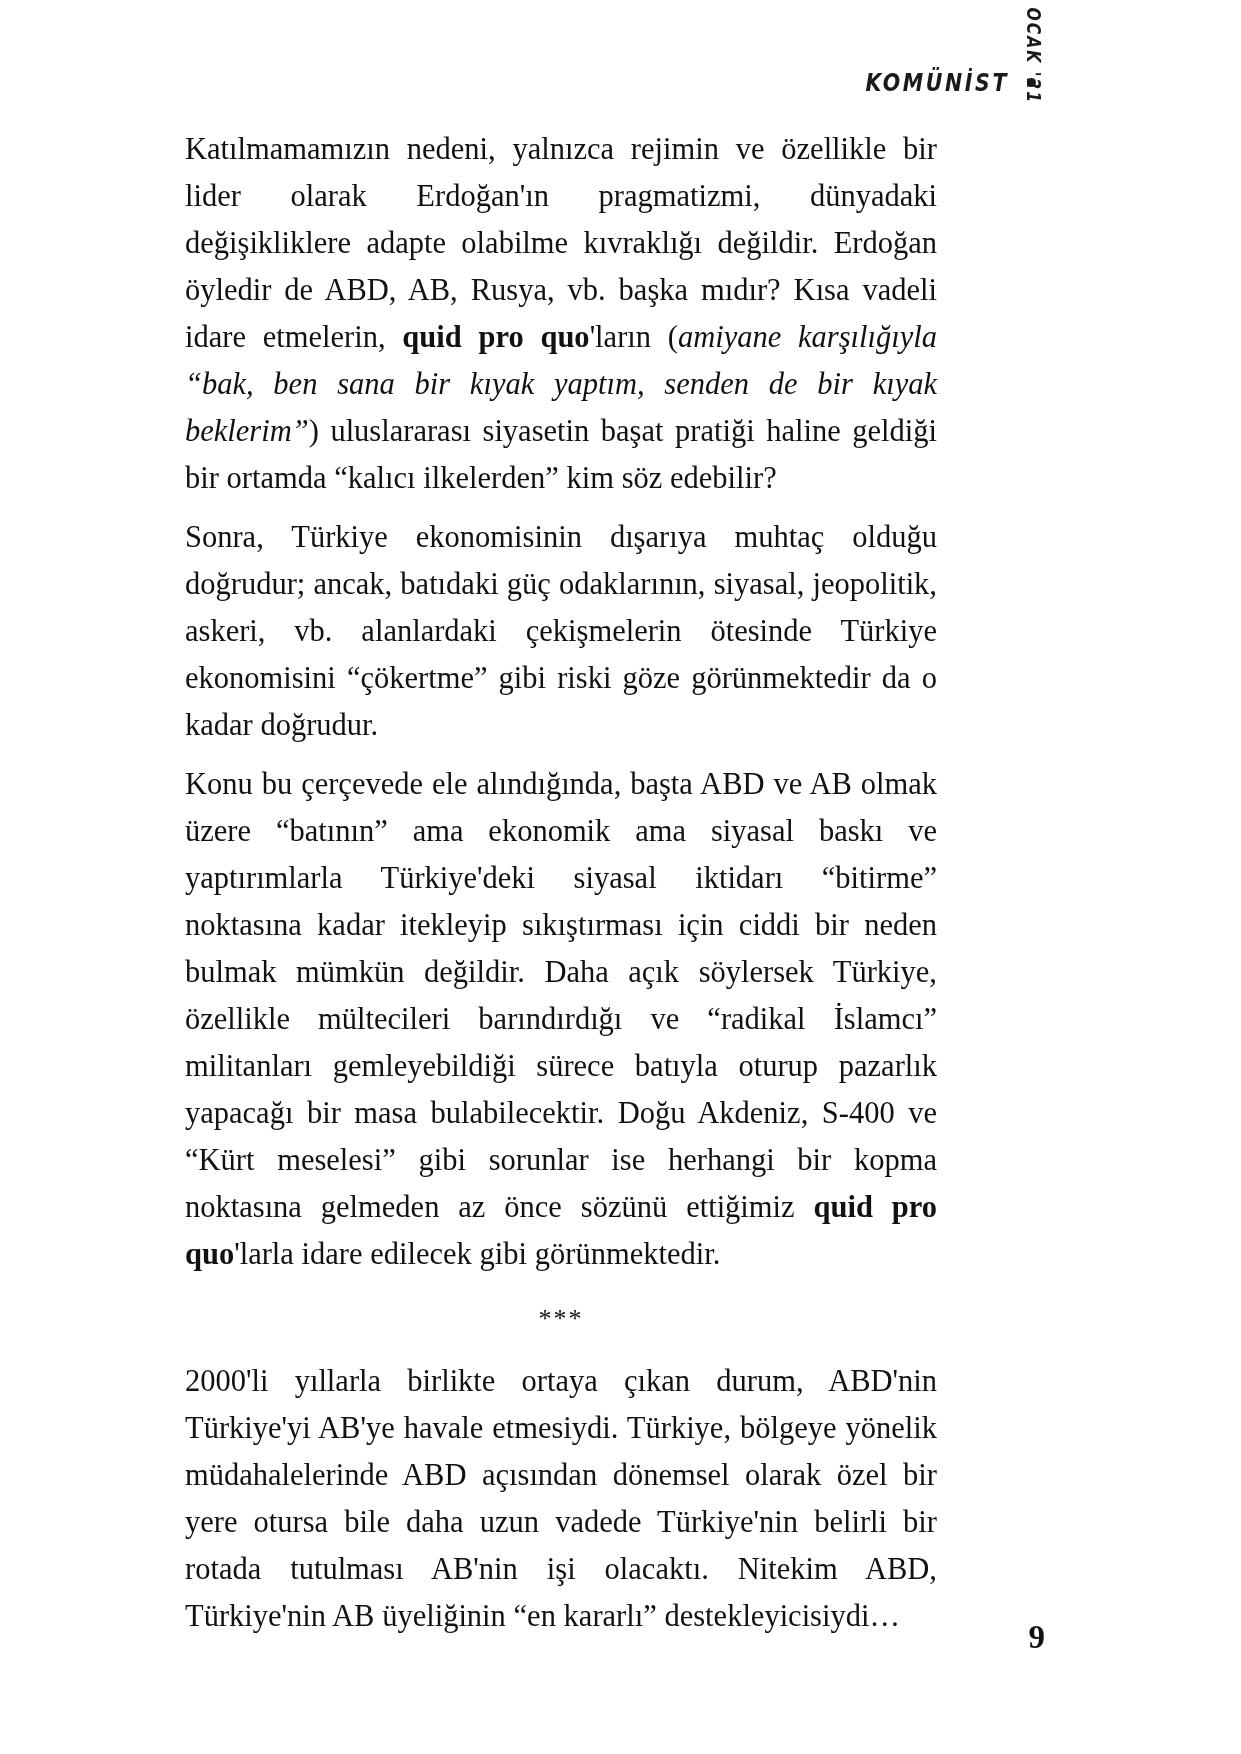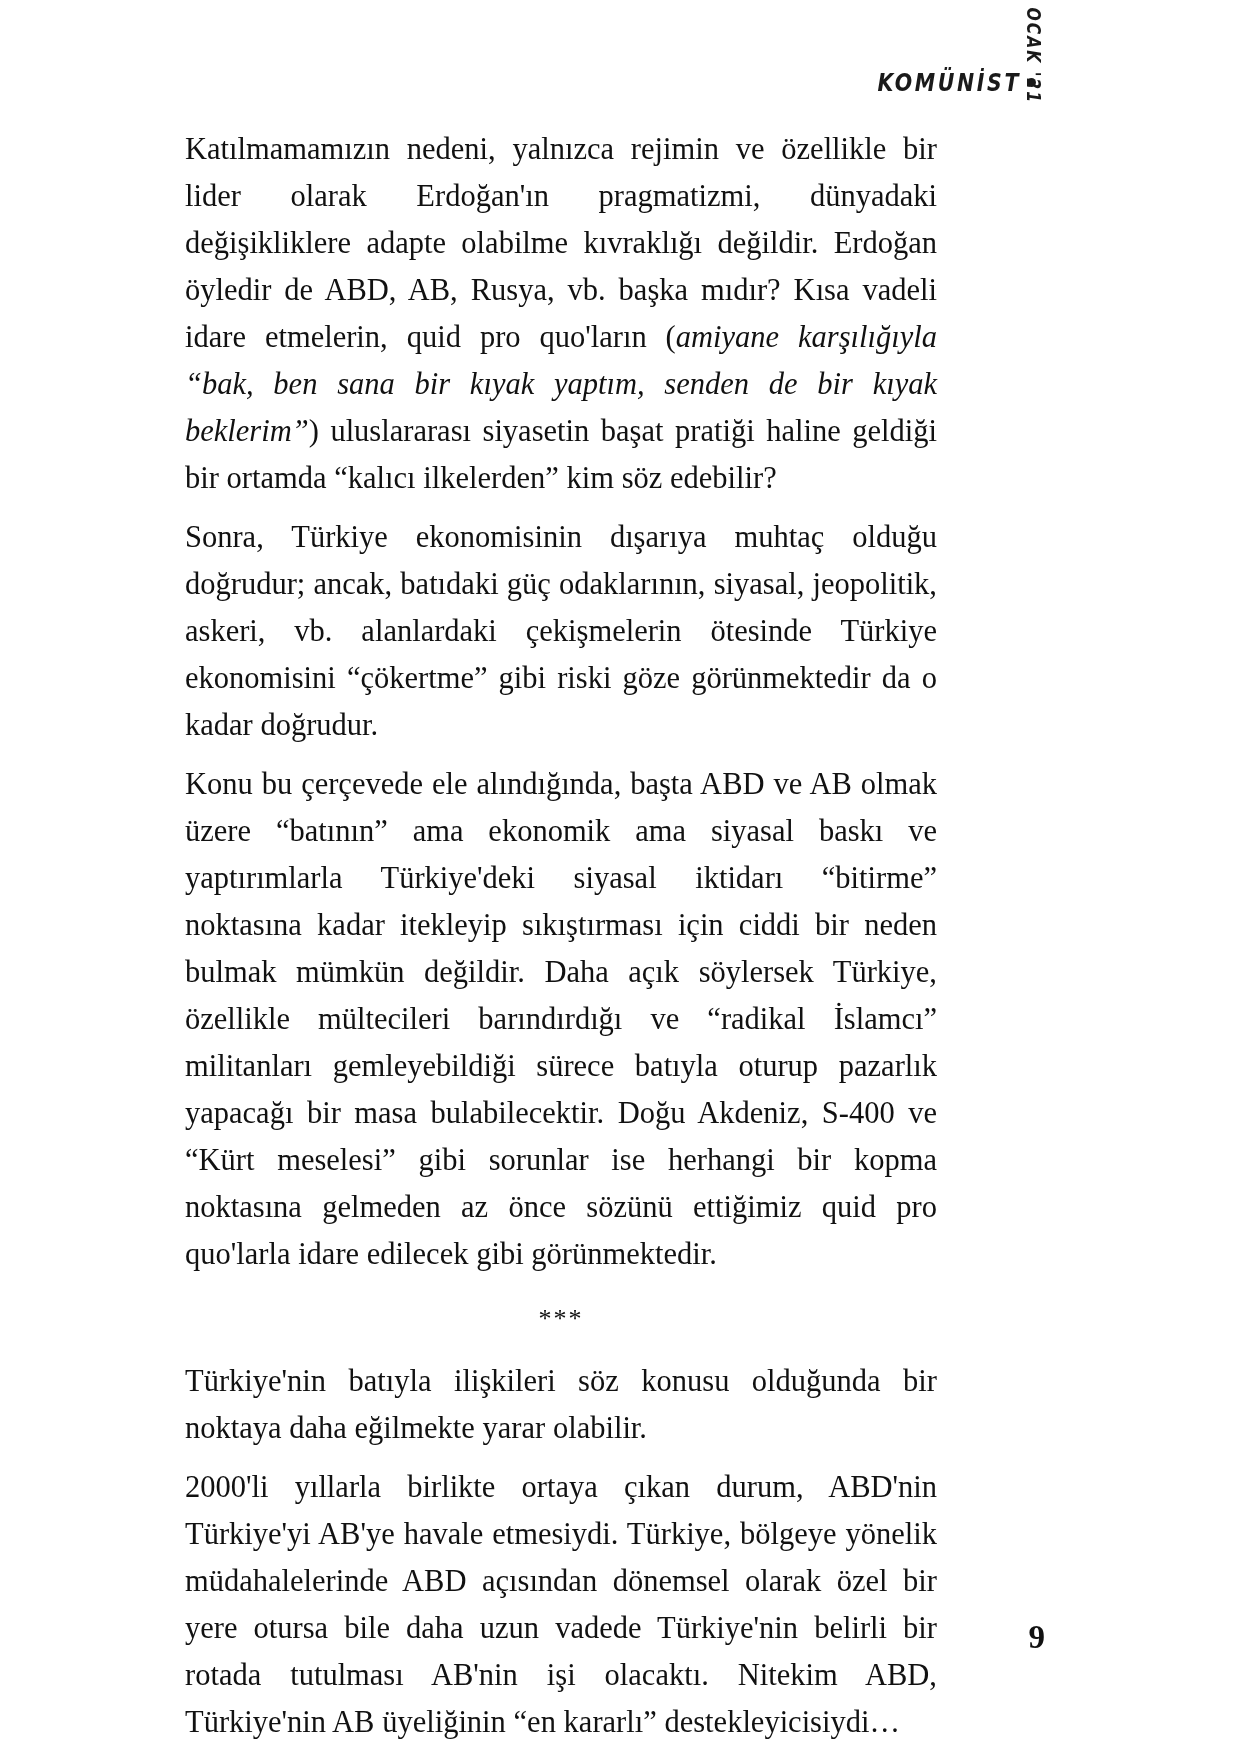--- a/index.html
+++ b/index.html
@@ -23,21 +23,21 @@
     box-sizing: border-box;
   }
 
   
   .runhead {
     position: absolute;
     top: 62px;
     right: 205px;
     display: flex;
     align-items: center;
-    gap: 4px;
+    gap: 16px;
     height: 40px;
   }
   .runhead-title {
     font-family: "DejaVu Sans", "Liberation Sans", sans-serif;
     font-weight: 700;
     font-style: italic;
     font-size: 25px;
     letter-spacing: 3.2px;
     color: #1a1a1a;
     transform: scaleX(0.82);
@@ -79,21 +79,21 @@
     margin: 0 0 12px 0;
     font-size: 30.5px;
     line-height: 47px;
     text-align: justify;
     text-justify: inter-word;
     hyphens: manual;
     word-spacing: 0.1px;
   }
   p.para:last-of-type { margin-bottom: 8px; }
 
-  .b { font-weight: 400; }
+  .b { font-weight: 700; }
   .i { font-style: italic; }
 
   .divider {
     margin: 26px 0 24px 0;
     text-align: center;
     font-size: 26px;
     letter-spacing: 2px;
     line-height: 30px;
     color: #111;
   }
@@ -119,19 +119,18 @@
     <span class="runhead-bullet"></span>
   </div>
 
   <div class="runhead-date">OCAK '21</div>
 
   <div class="column" id="text-column">
       <p class="para"><span class="">Katılmamamızın nedeni, yalnızca rejimin ve özellikle bir lider olarak Erdoğan'ın pragmatizmi, dünyadaki değişikliklere adapte olabilme kıvraklığı değildir. Erdoğan öyledir de ABD, AB, Rusya, vb. başka mıdır? Kısa vadeli idare etmelerin, </span><span class="b">quid pro quo</span><span class="">'ların (</span><span class="i">amiyane karşılığıyla “bak, ben sana bir kıyak yaptım, senden de bir kıyak beklerim”</span><span class="">) uluslararası siyasetin başat pratiği haline geldiği bir ortamda “kalıcı ilkelerden” kim söz edebilir?</span></p>
       <p class="para"><span class="">Sonra, Türkiye ekonomisinin dışarıya muhtaç olduğu doğrudur; ancak, batıdaki güç odaklarının, siyasal, jeopolitik, askeri, vb. alanlardaki çekişmelerin ötesinde Türkiye ekonomisini “çökertme” gibi riski göze görünmektedir da o kadar doğrudur.</span></p>
       <p class="para"><span class="">Konu bu çerçevede ele alındığında, başta ABD ve AB olmak üzere “batının” ama ekonomik ama siyasal baskı ve yaptırımlarla Türkiye'deki siyasal iktidarı “bitirme” noktasına kadar itekleyip sıkıştırması için ciddi bir neden bulmak mümkün değildir. Daha açık söylersek Türkiye, özellikle mültecileri barındırdığı ve “radikal İslamcı” militanları gemleyebildiği sürece batıyla oturup pazarlık yapacağı bir masa bulabilecektir. Doğu Akdeniz, S-400 ve “Kürt meselesi” gibi sorunlar ise herhangi bir kopma noktasına gelmeden az önce sözünü ettiğimiz </span><span class="b">quid pro quo</span><span class="">'larla idare edilecek gibi görünmektedir.</span></p>
       <div class="divider">***</div>
-      <p class="para"><span class="">Türkiye'nin batıyla ilişkileri söz konusu olduğunda bir noktaya daha eğilmekte yarar olabilir.</span></p>
       <p class="para"><span class="">2000'li yıllarla birlikte ortaya çıkan durum, ABD'nin Türkiye'yi AB'ye havale etmesiydi. Türkiye, bölgeye yönelik müdahalelerinde ABD açısından dönemsel olarak özel bir yere otursa bile daha uzun vadede Türkiye'nin belirli bir rotada tutulması AB'nin işi olacaktı. Nitekim ABD, Türkiye'nin AB üyeliğinin “en kararlı” destekleyicisiydi…</span></p>
     </div>
 
   <div class="folio">9</div>
 
 </div>
 
 </body></html>

